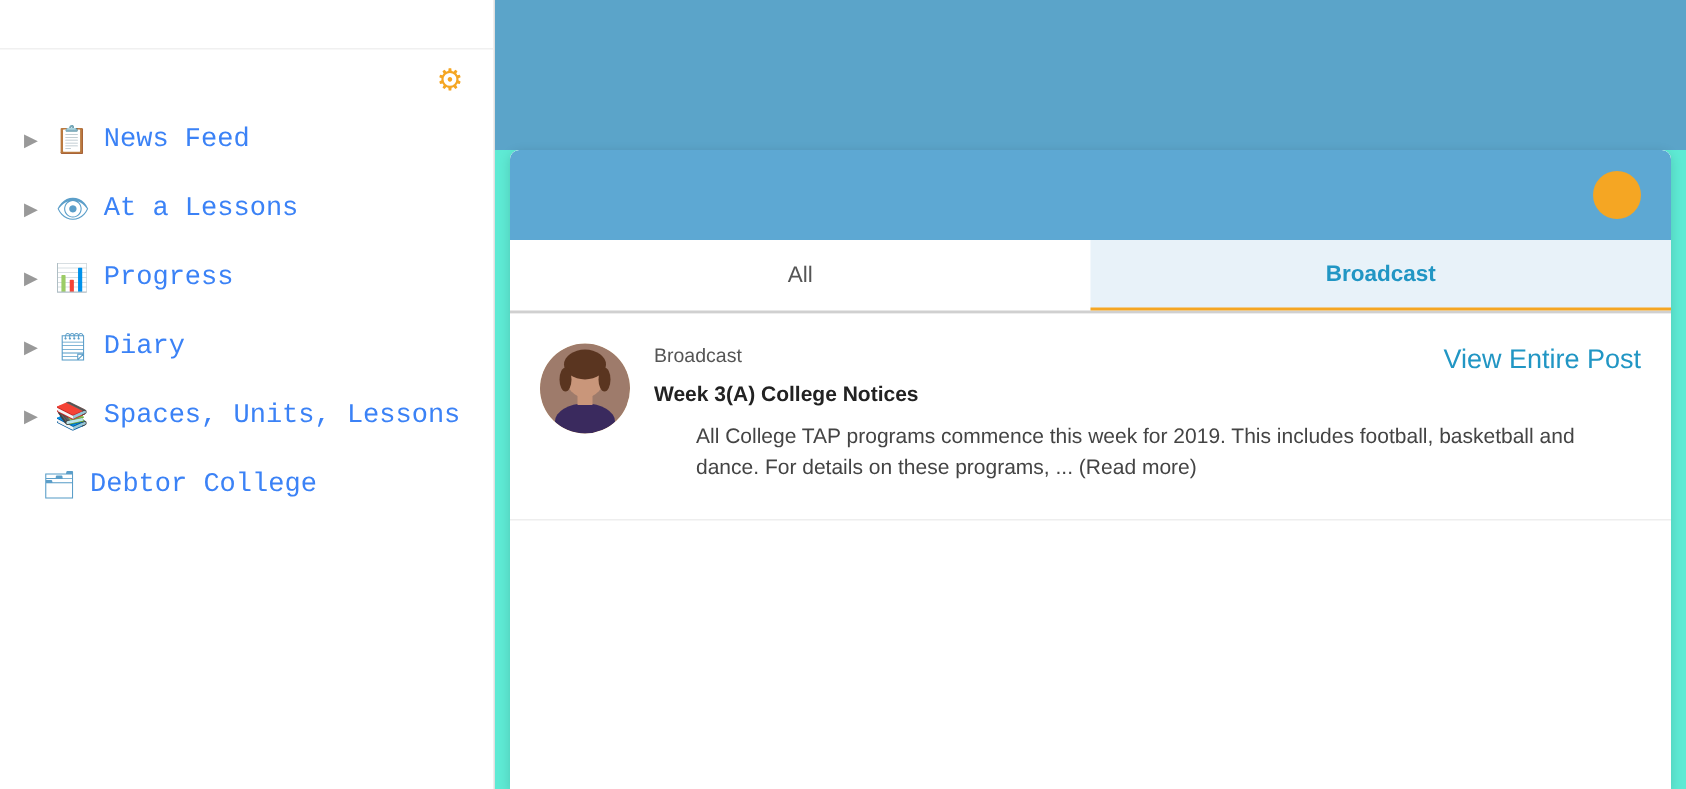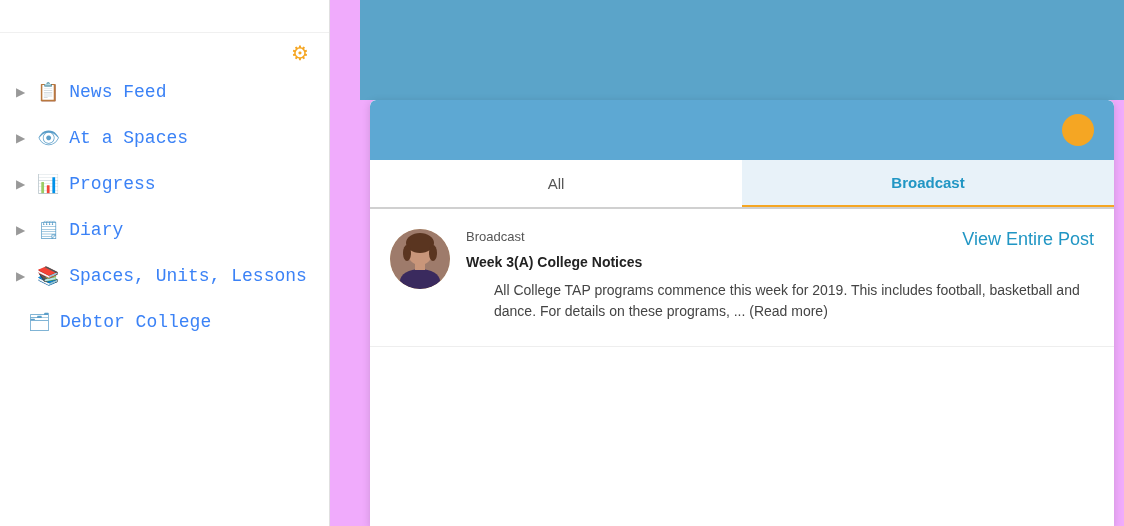--- a/index.html
+++ b/index.html
@@ -69,24 +69,23 @@
       color: #3b82f6;
       font-size: 18px;
       font-family: Liberation Mono, monospace;
     }
 
     
     .main-content {
       flex: 1;
       display: flex;
       flex-direction: column;
-      background: #f0abfc;
+      background: #5eead4;
       height: 526px;
       overflow: hidden;
-      padding-left: 30px;
     }
     .main-top-bar {
       background: #5ba4c9;
       height: 100px;
       flex-shrink: 0;
     }
 
     
     .news-feed-card {
       background: #fff;
@@ -237,21 +236,21 @@
   </div>
   <nav id="sidebar-nav">
       <div class="nav-item">
     <span class="nav-arrow">▶</span>
     <span class="nav-icon">📋</span>
     <span class="nav-label">News Feed</span>
   </div>
       <div class="nav-item">
     <span class="nav-arrow">▶</span>
     <span class="nav-icon">👁</span>
-    <span class="nav-label">At a Spaces</span>
+    <span class="nav-label">At a Lessons</span>
   </div>
       <div class="nav-item">
     <span class="nav-arrow">▶</span>
     <span class="nav-icon">📊</span>
     <span class="nav-label">Progress</span>
   </div>
       <div class="nav-item">
     <span class="nav-arrow">▶</span>
     <span class="nav-icon">🗒</span>
     <span class="nav-label">Diary</span>

